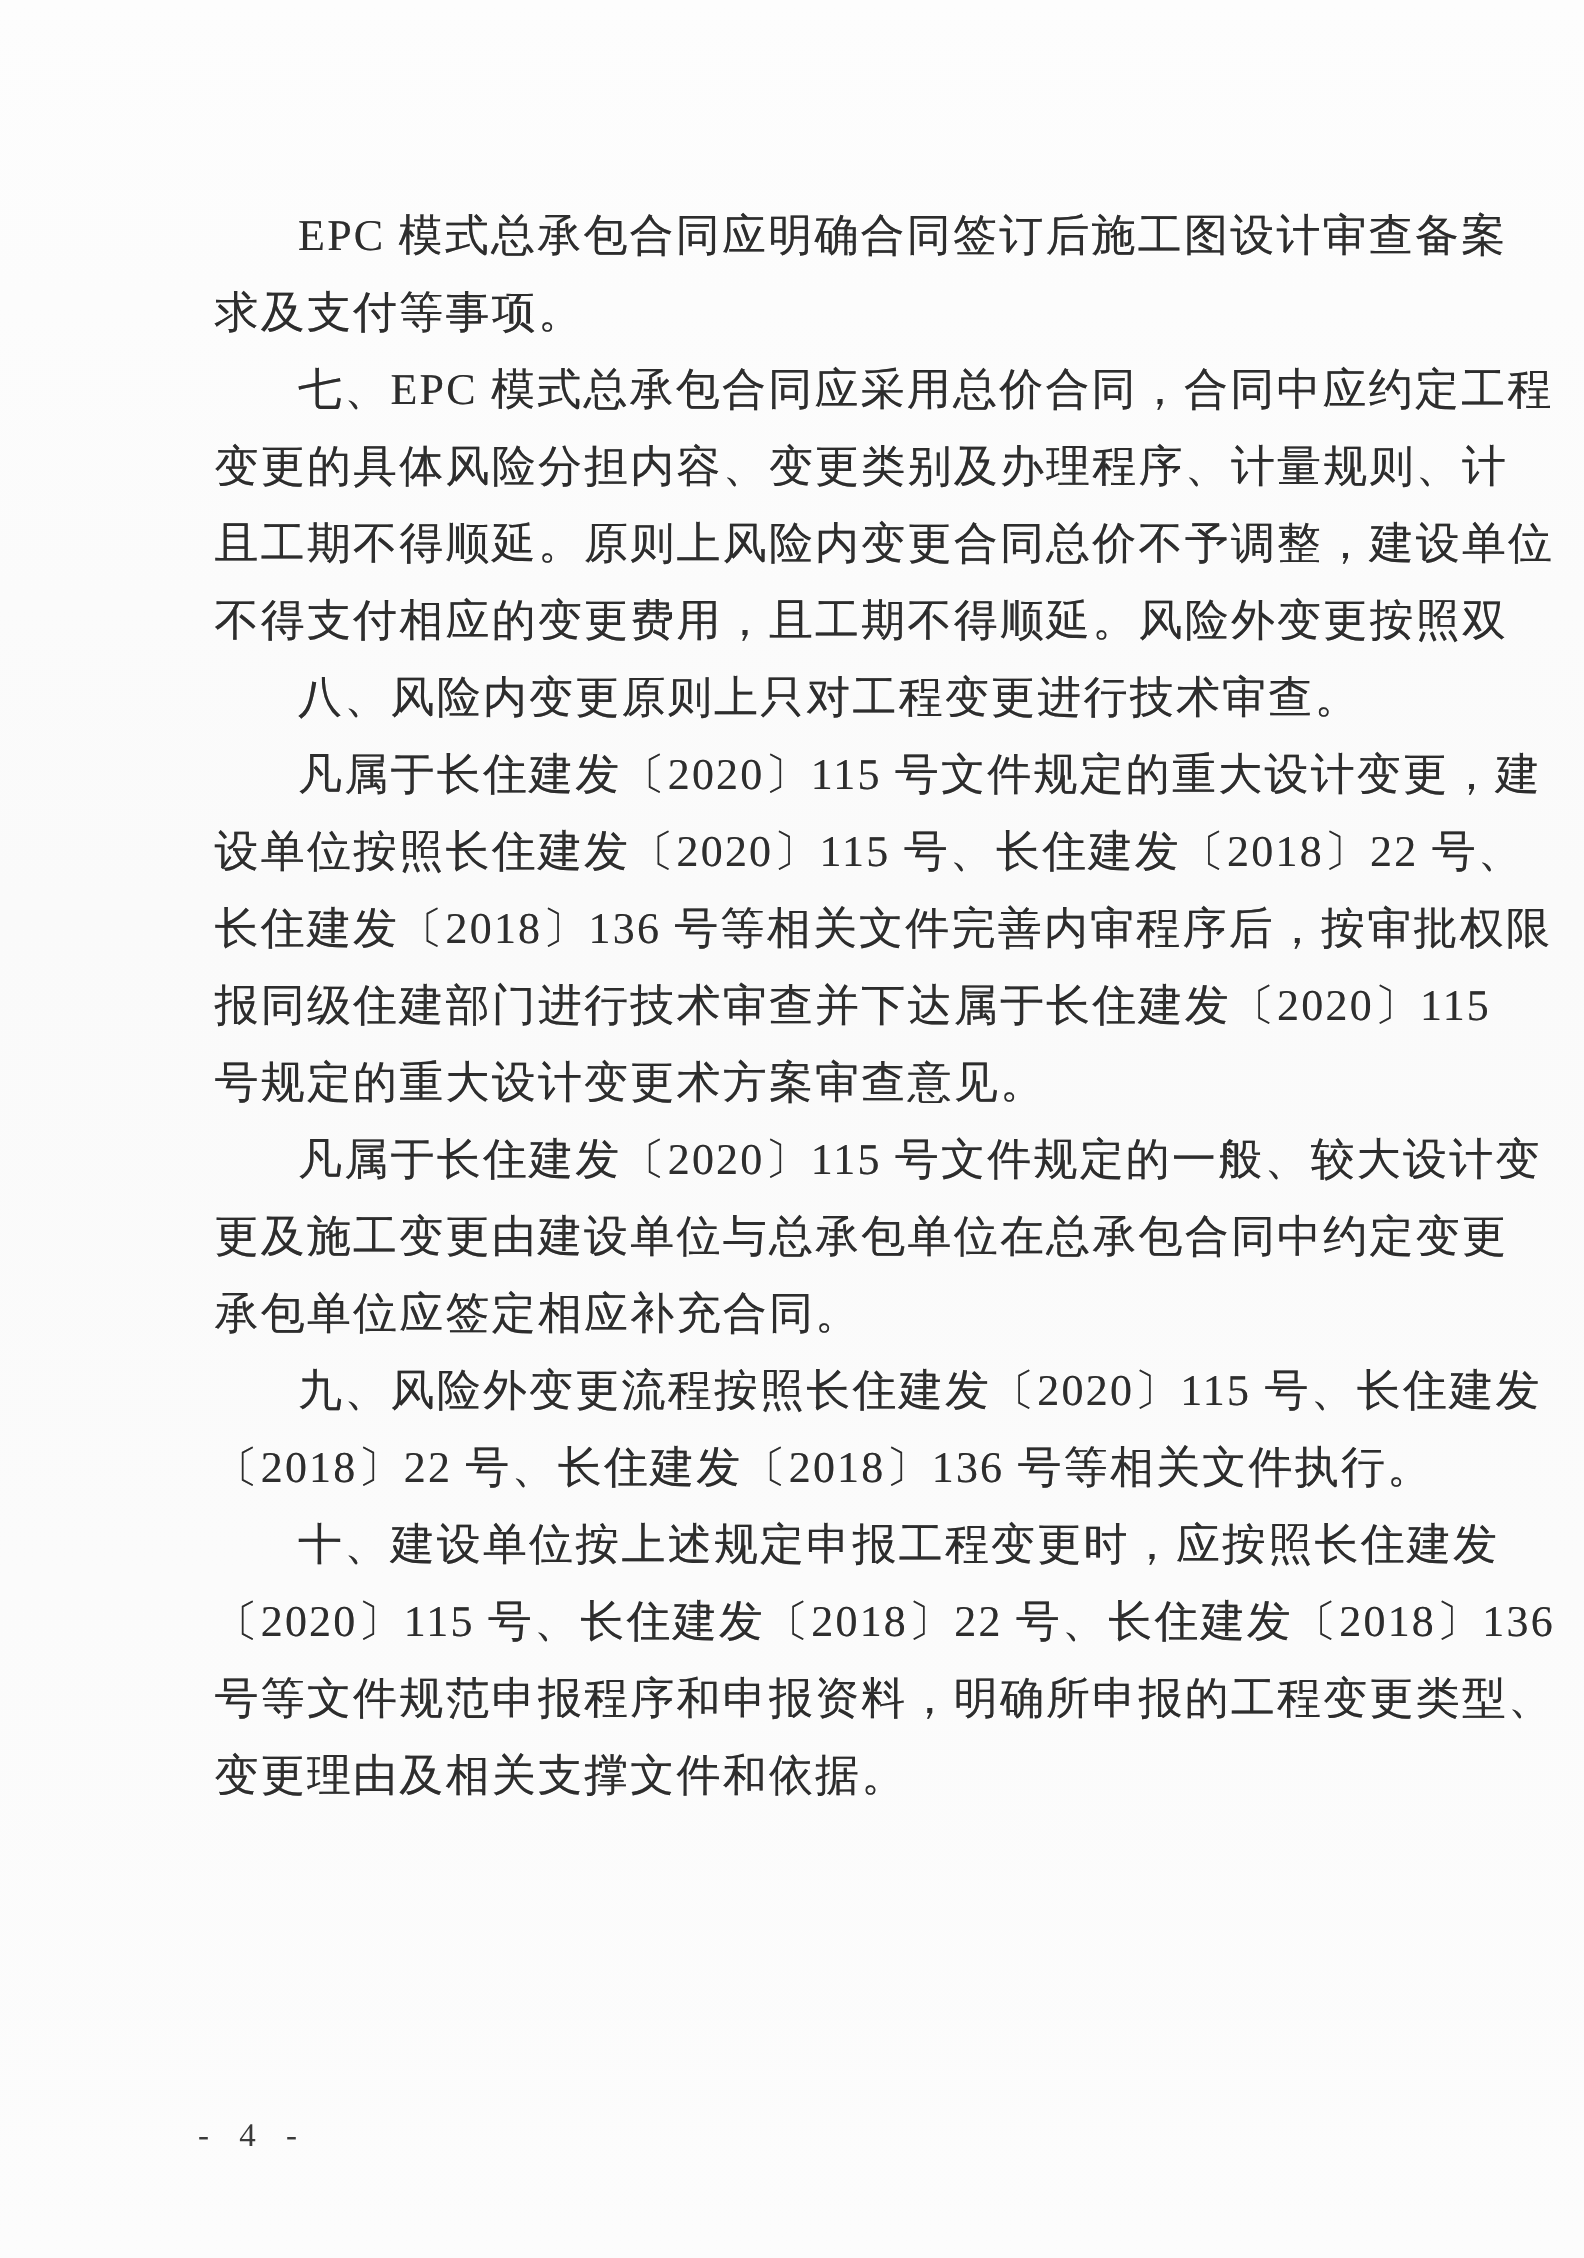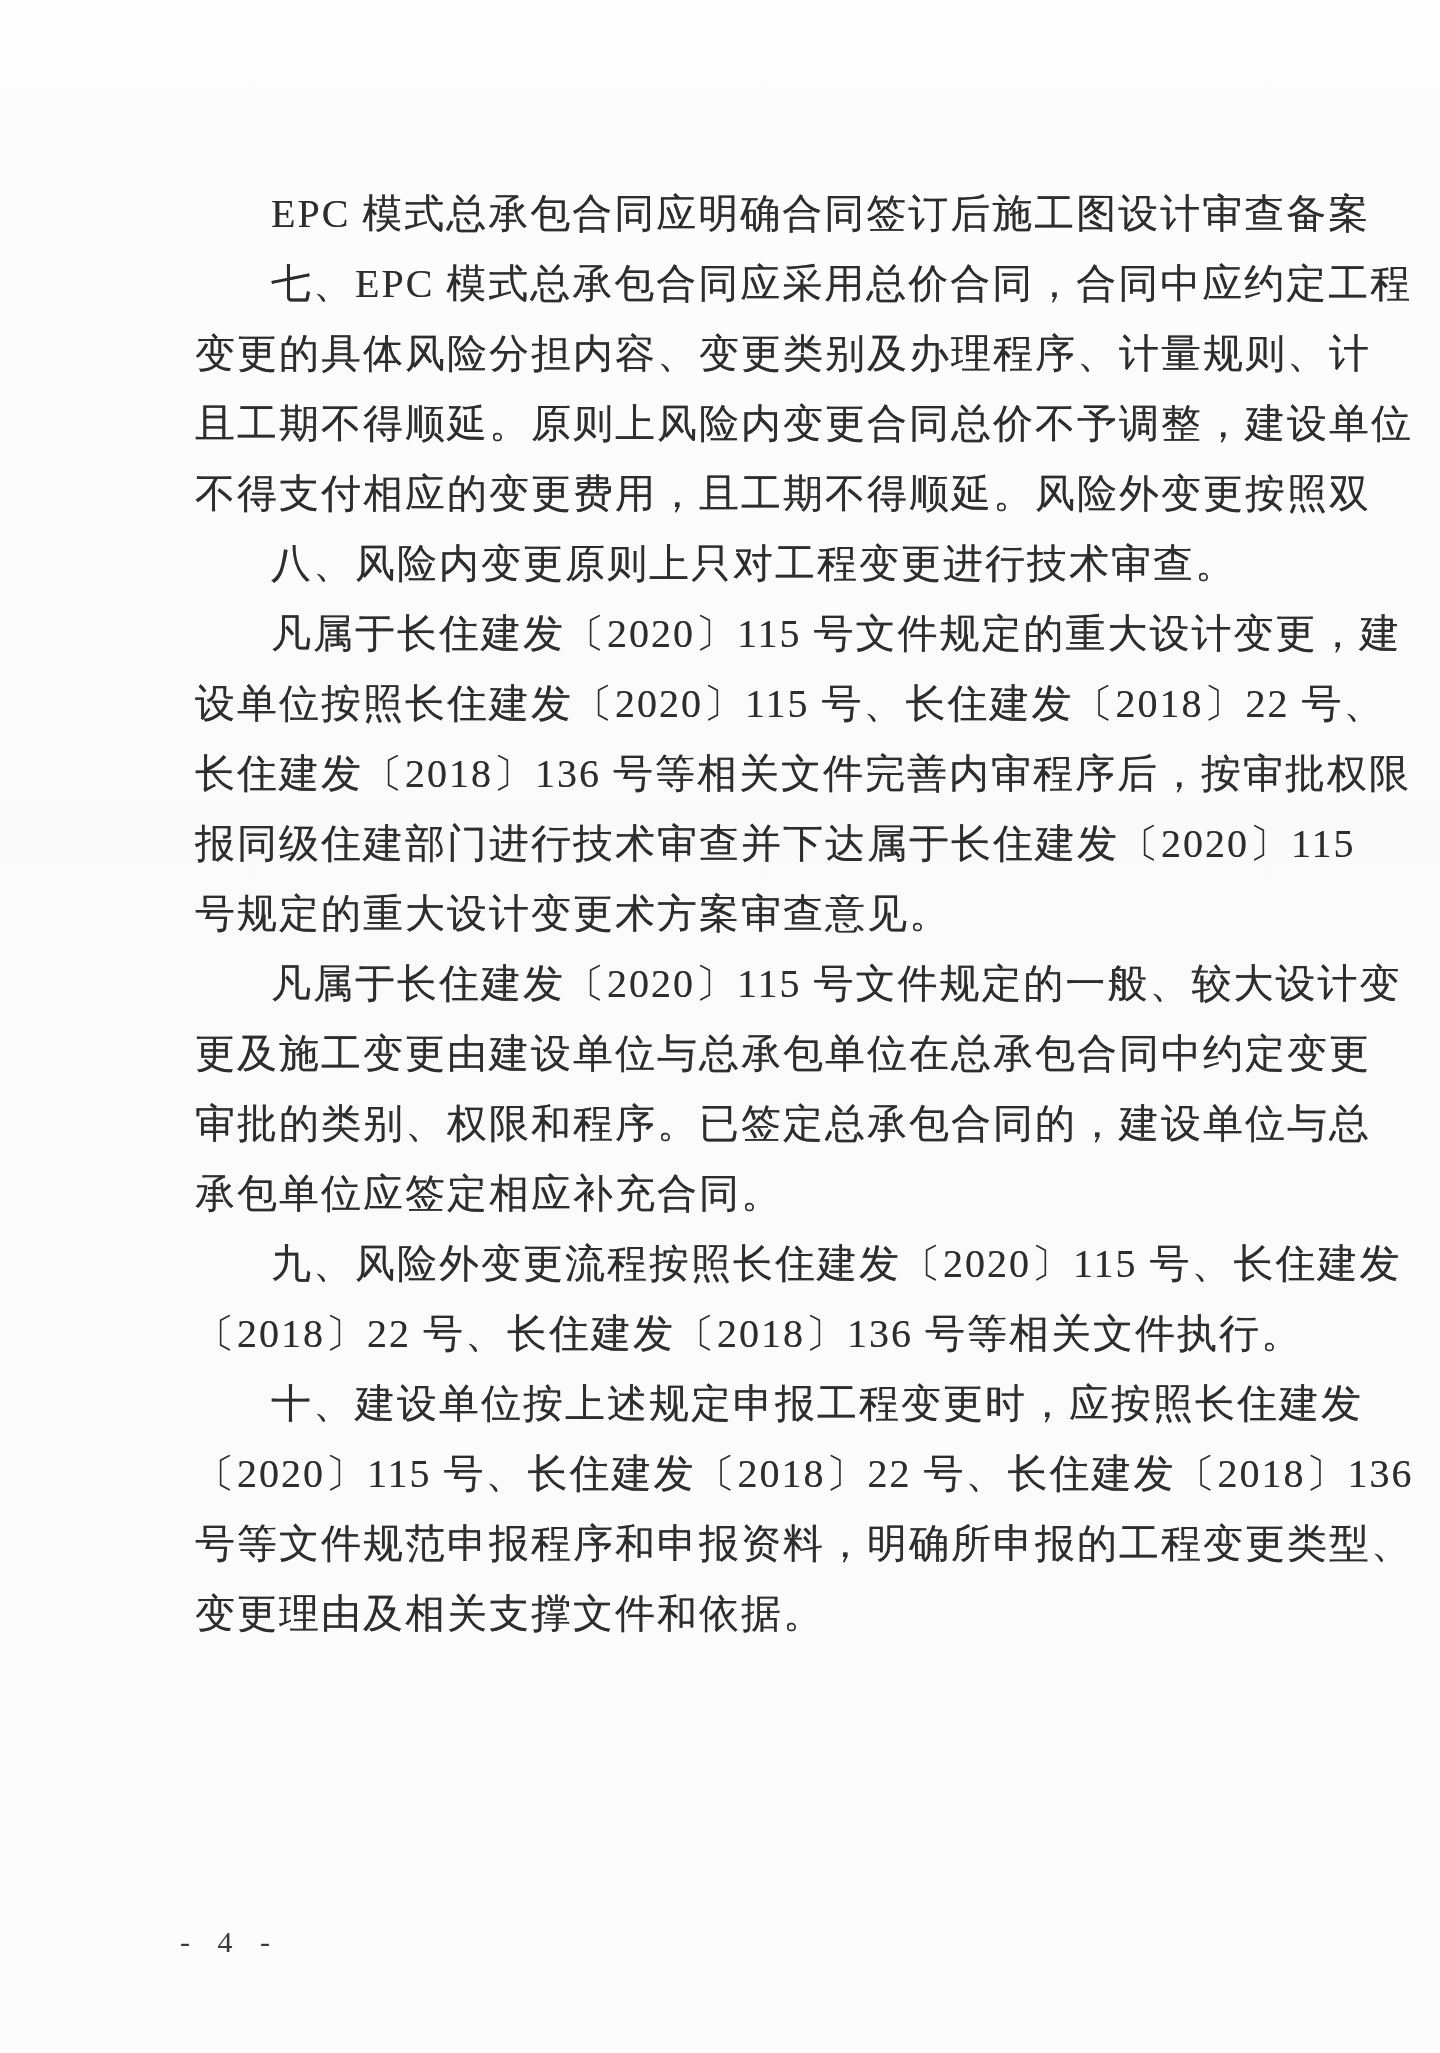--- a/index.html
+++ b/index.html
@@ -47,33 +47,33 @@
     color: #3a3a3a;
     font-family: "Liberation Serif", "DejaVu Serif", serif;
   }
 </style>
 </head>
 <body>
 
 <div class="page">
   <div class="doc" id="doc-lines">
       <div class="line indent">EPC 模式总承包合同应明确合同签订后施工图设计审查备案</div>
+      <div class="line">求及支付等事项。</div>
       <div class="line indent">七、EPC 模式总承包合同应采用总价合同，合同中应约定工程</div>
       <div class="line">变更的具体风险分担内容、变更类别及办理程序、计量规则、计</div>
       <div class="line">且工期不得顺延。原则上风险内变更合同总价不予调整，建设单位</div>
       <div class="line">不得支付相应的变更费用，且工期不得顺延。风险外变更按照双</div>
       <div class="line indent">八、风险内变更原则上只对工程变更进行技术审查。</div>
       <div class="line indent">凡属于长住建发〔2020〕115 号文件规定的重大设计变更，建</div>
       <div class="line">设单位按照长住建发〔2020〕115 号、长住建发〔2018〕22 号、</div>
       <div class="line">长住建发〔2018〕136 号等相关文件完善内审程序后，按审批权限</div>
       <div class="line">报同级住建部门进行技术审查并下达属于长住建发〔2020〕115</div>
       <div class="line">号规定的重大设计变更术方案审查意见。</div>
       <div class="line indent">凡属于长住建发〔2020〕115 号文件规定的一般、较大设计变</div>
       <div class="line">更及施工变更由建设单位与总承包单位在总承包合同中约定变更</div>
-      <div class="line">审批的类别、权限和程序。已签定总承包合同的，建设单位与总</div>
       <div class="line">承包单位应签定相应补充合同。</div>
       <div class="line indent">九、风险外变更流程按照长住建发〔2020〕115 号、长住建发</div>
       <div class="line">〔2018〕22 号、长住建发〔2018〕136 号等相关文件执行。</div>
       <div class="line indent">十、建设单位按上述规定申报工程变更时，应按照长住建发</div>
       <div class="line">〔2020〕115 号、长住建发〔2018〕22 号、长住建发〔2018〕136</div>
       <div class="line">号等文件规范申报程序和申报资料，明确所申报的工程变更类型、</div>
       <div class="line">变更理由及相关支撑文件和依据。</div>
     </div>
   <div class="footer">- 4 -</div>
 </div>

